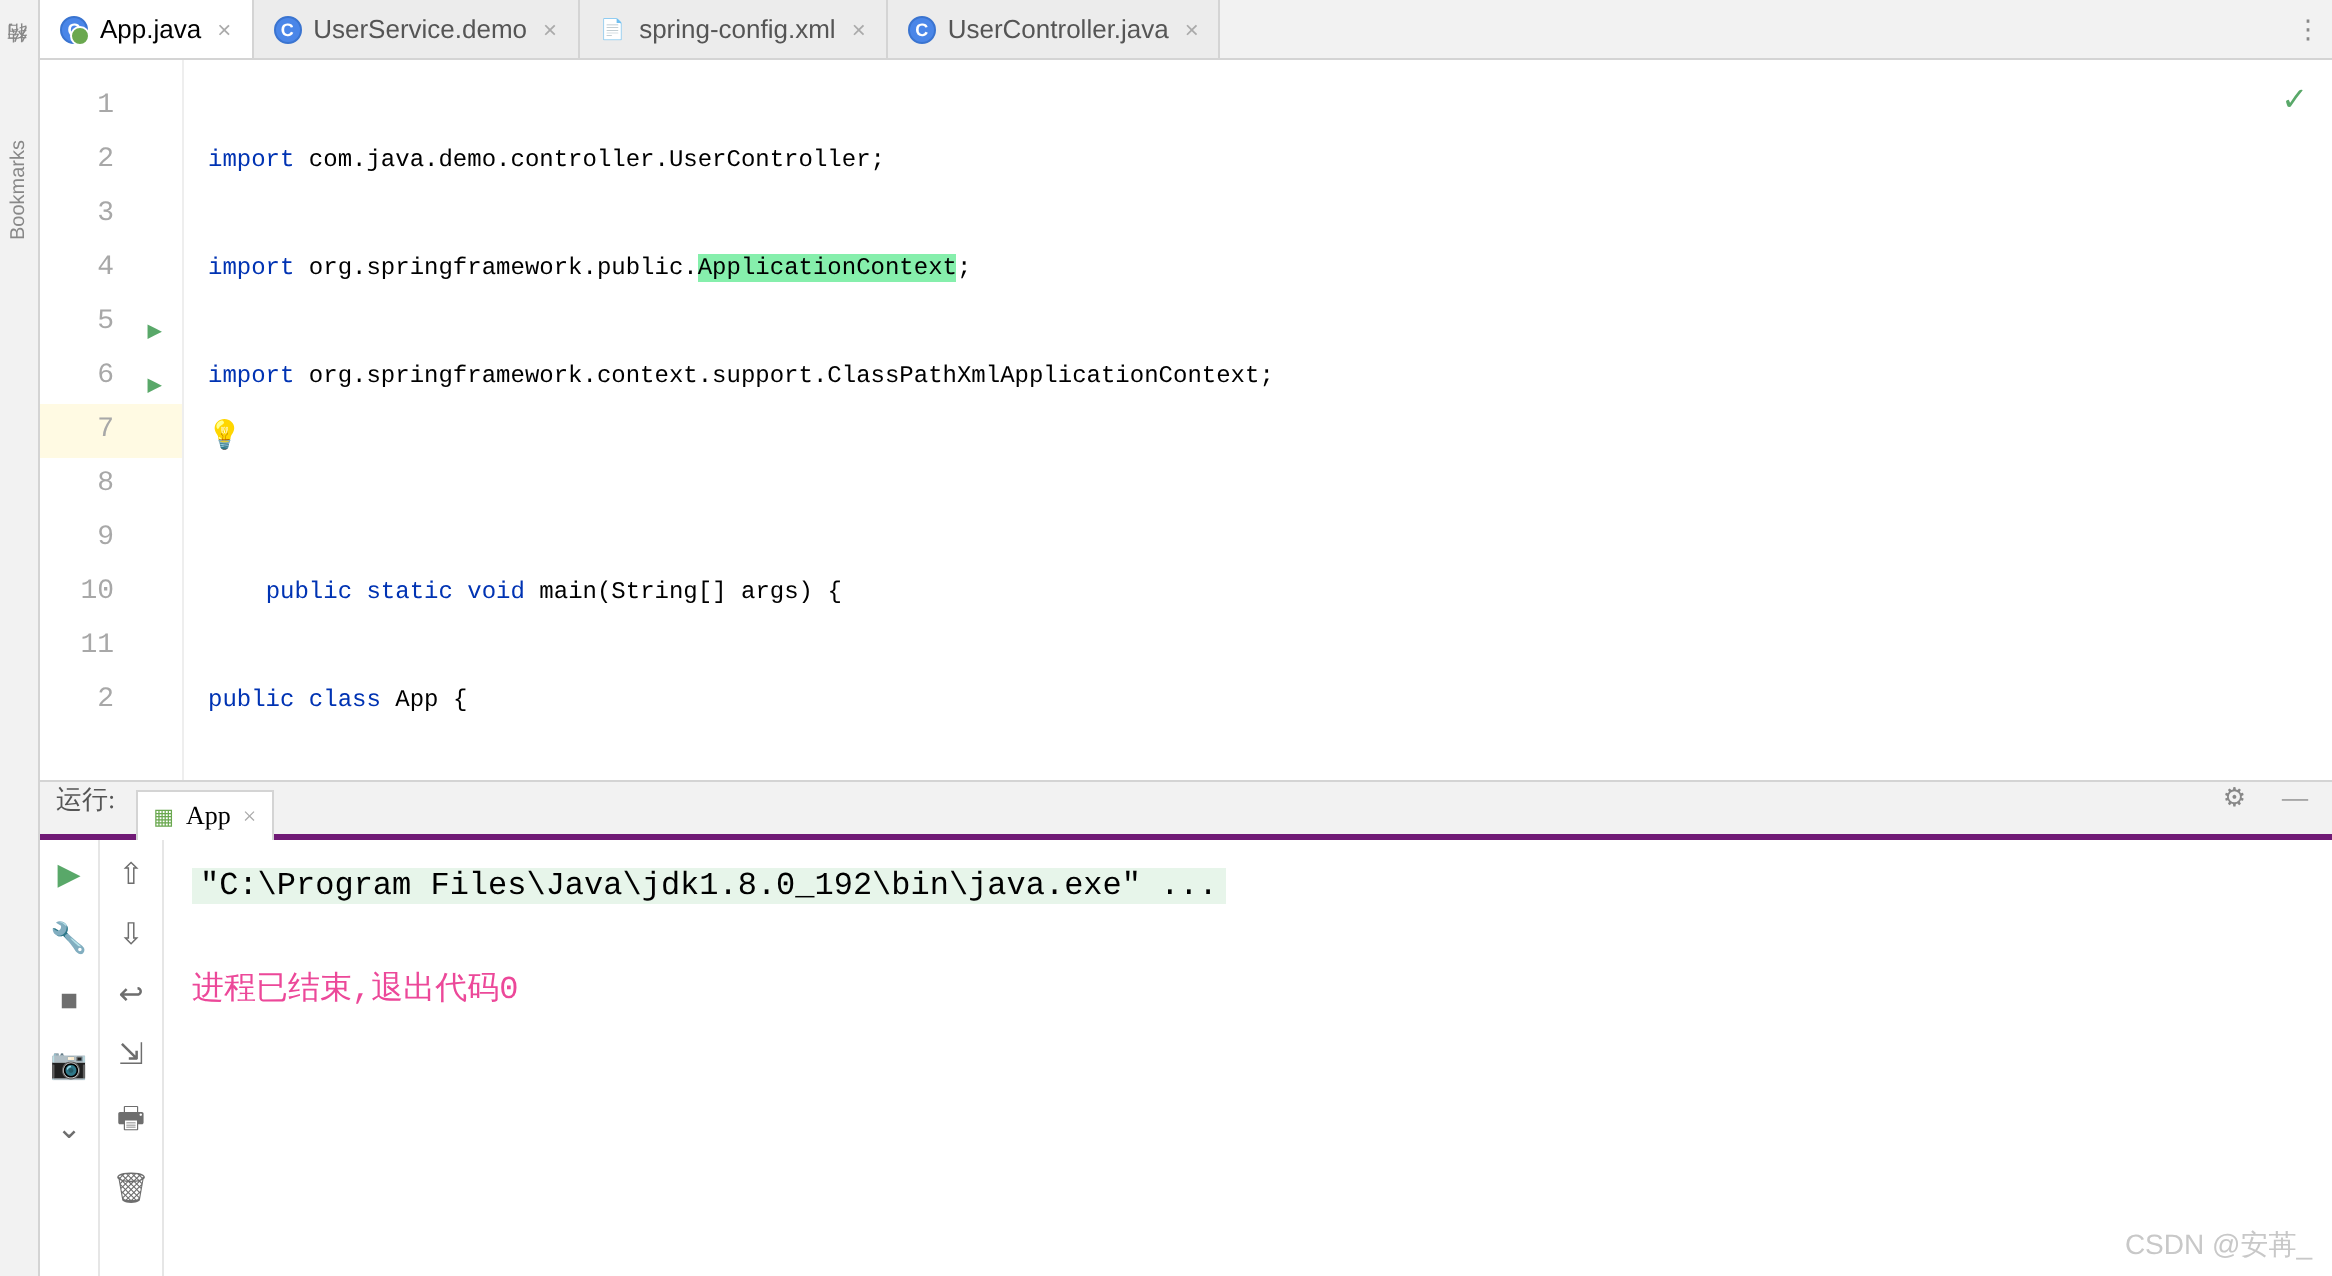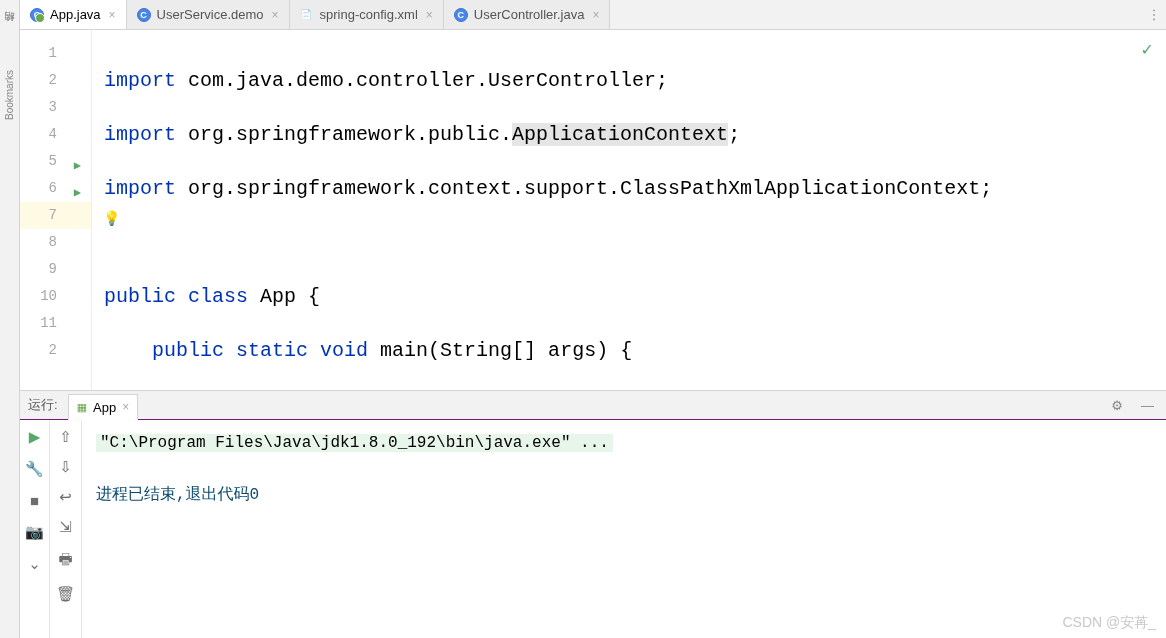--- a/index.html
+++ b/index.html
@@ -122,44 +122,45 @@
     position: absolute;
     right: -30px; top: 4px;
     color: #f0a732;
     font-size: 14px;
   }
   .gutter .ln.hl { background: #fffae3; }
   .code {
     flex: 1;
     padding: 10px 5px 0 12px;
     font-family: Consolas, "Courier New", monospace;
-    font-size: 20px;
+    font-size: 12px;
     line-height: 27px;
     white-space: pre;
     position: relative;
   }
   .code .row { height: 27px; }
   .kw { color: #0033b3; }
-  .hlspan { background: #e5e5e5; margin-top: 37px; }
+  .hlspan { background: #86efac; margin-top: 37px; }
   .editor .ok-mark {
     position: absolute;
     top: 10px; right: 12px;
     color: #59a869;
     font-size: 16px;
   }
   
   .run-header {
     height: 30px;
     background: #f2f2f2;
     border-top: 1px solid #d4d4d4;
-    border-bottom: 1px solid #701a75;
-    display: flex;
-    align-items: center;
+    border-bottom: 3px solid #701a75;
+    display: flex;
+    align-items: flex-start;
     padding: 0 8px;
     gap: 10px;
+    font-family: Liberation Serif, serif;
   }
   .run-header .title { color: #555; }
   .run-tab {
     display: flex; align-items: center; gap: 6px;
     background: #fff;
     border: 1px solid #d4d4d4;
     border-bottom-color: #fff;
     padding: 3px 8px;
     height: 26px;
     margin-top: 4px;
@@ -190,21 +191,21 @@
   .run-left .ico, .run-left2 .ico { cursor:pointer; font-size:15px; }
   .green { color:#59a869; }
   .console {
     flex:1;
     padding: 10px 14px;
     font-family: Consolas, "Courier New", monospace;
     font-size: 16px;
     line-height: 26px;
   }
   .console .cmd { background: #e7f5ea; padding: 0 4px; }
-  .console .exit { color: #0c4a6e; }
+  .console .exit { color: #ec4899; }
   .watermark {
     position: absolute;
     right: 10px; bottom: 6px;
     color: #c8c8c8;
     font-size: 14px;
   }
 </style>
 </head>
 <body>
 
@@ -254,22 +255,22 @@
         <div class="ln">9</div>
         <div class="ln">10</div>
         <div class="ln">11</div>
         <div class="ln">2</div>
       </div>
       <div class="code">
 <div class="row"><span class="kw">import</span><span> com.java.demo.controller.UserController;</span></div>
 <div class="row"><span class="kw">import</span><span> org.springframework.public.</span><span class="hlspan">ApplicationContext</span><span>;</span></div>
 <div class="row"><span class="kw">import</span><span> org.springframework.context.support.ClassPathXmlApplicationContext;</span></div>
 <div class="row"></div>
+<div class="row">    <span class="kw">public</span> <span class="kw">static</span> <span class="kw">void</span><span> main(String[] args) {</span></div>
 <div class="row"><span class="kw">public</span> <span class="kw">class</span><span> App {</span></div>
-<div class="row">    <span class="kw">public</span> <span class="kw">static</span> <span class="kw">void</span><span> main(String[] args) {</span></div>
 
 
 
 
 
 
       </div>
       <span class="ok-mark">✓</span>
     </div>
 

